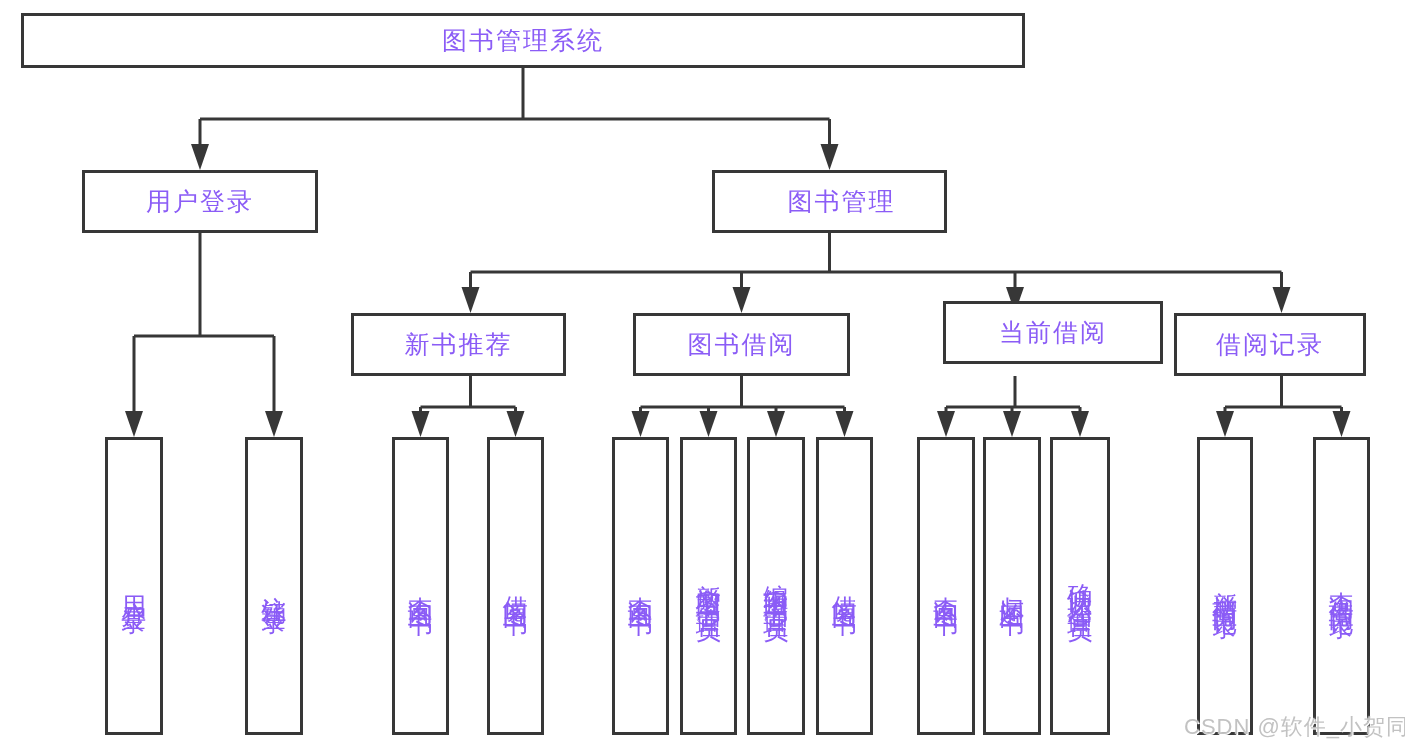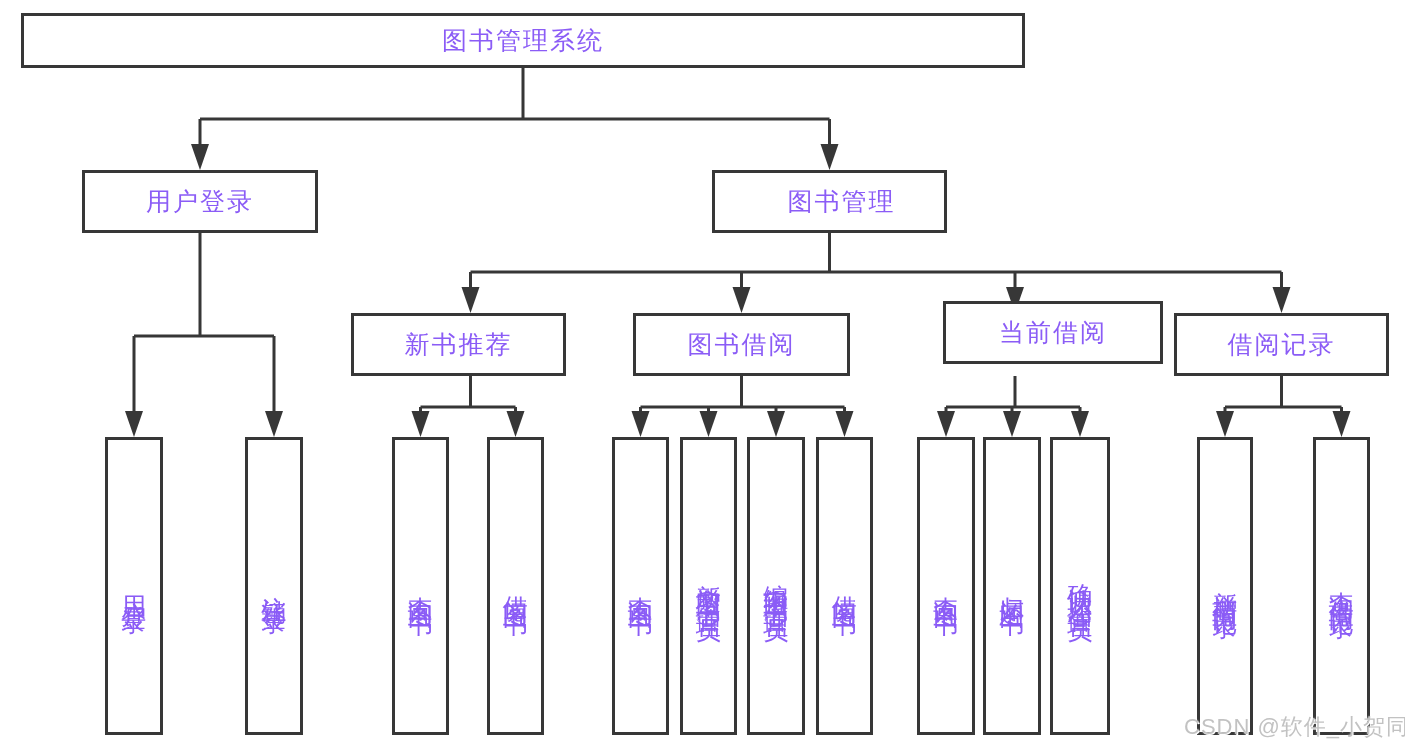--- a/index.html
+++ b/index.html
@@ -95,21 +95,21 @@
       </div>
       <div class="node" style="left: 351px; top: 313px; width: 215px; height: 63px;">
         <span class="lbl">新书推荐</span>
       </div>
       <div class="node" style="left: 633px; top: 313px; width: 217px; height: 63px;">
         <span class="lbl">图书借阅</span>
       </div>
       <div class="node" style="left: 907px; top: 301px; width: 220px; height: 63px; margin-left: 36px;">
         <span class="lbl">当前借阅</span>
       </div>
-      <div class="node" style="left: 1174px; top: 313px; width: 215px; height: 63px;">
+      <div class="node" style="left: 1174px; top: 313px; width: 192px; height: 63px;">
         <span class="lbl">借阅记录</span>
       </div>
       <div class="node vert" style="left: 105px; top: 437px; width: 58px; height: 298px;">
         <span class="lbl">用户登录</span>
       </div>
       <div class="node vert" style="left: 245px; top: 437px; width: 58px; height: 298px;">
         <span class="lbl">注销登录</span>
       </div>
       <div class="node vert" style="left: 392px; top: 437px; width: 57px; height: 298px;">
         <span class="lbl">查询图书</span>

